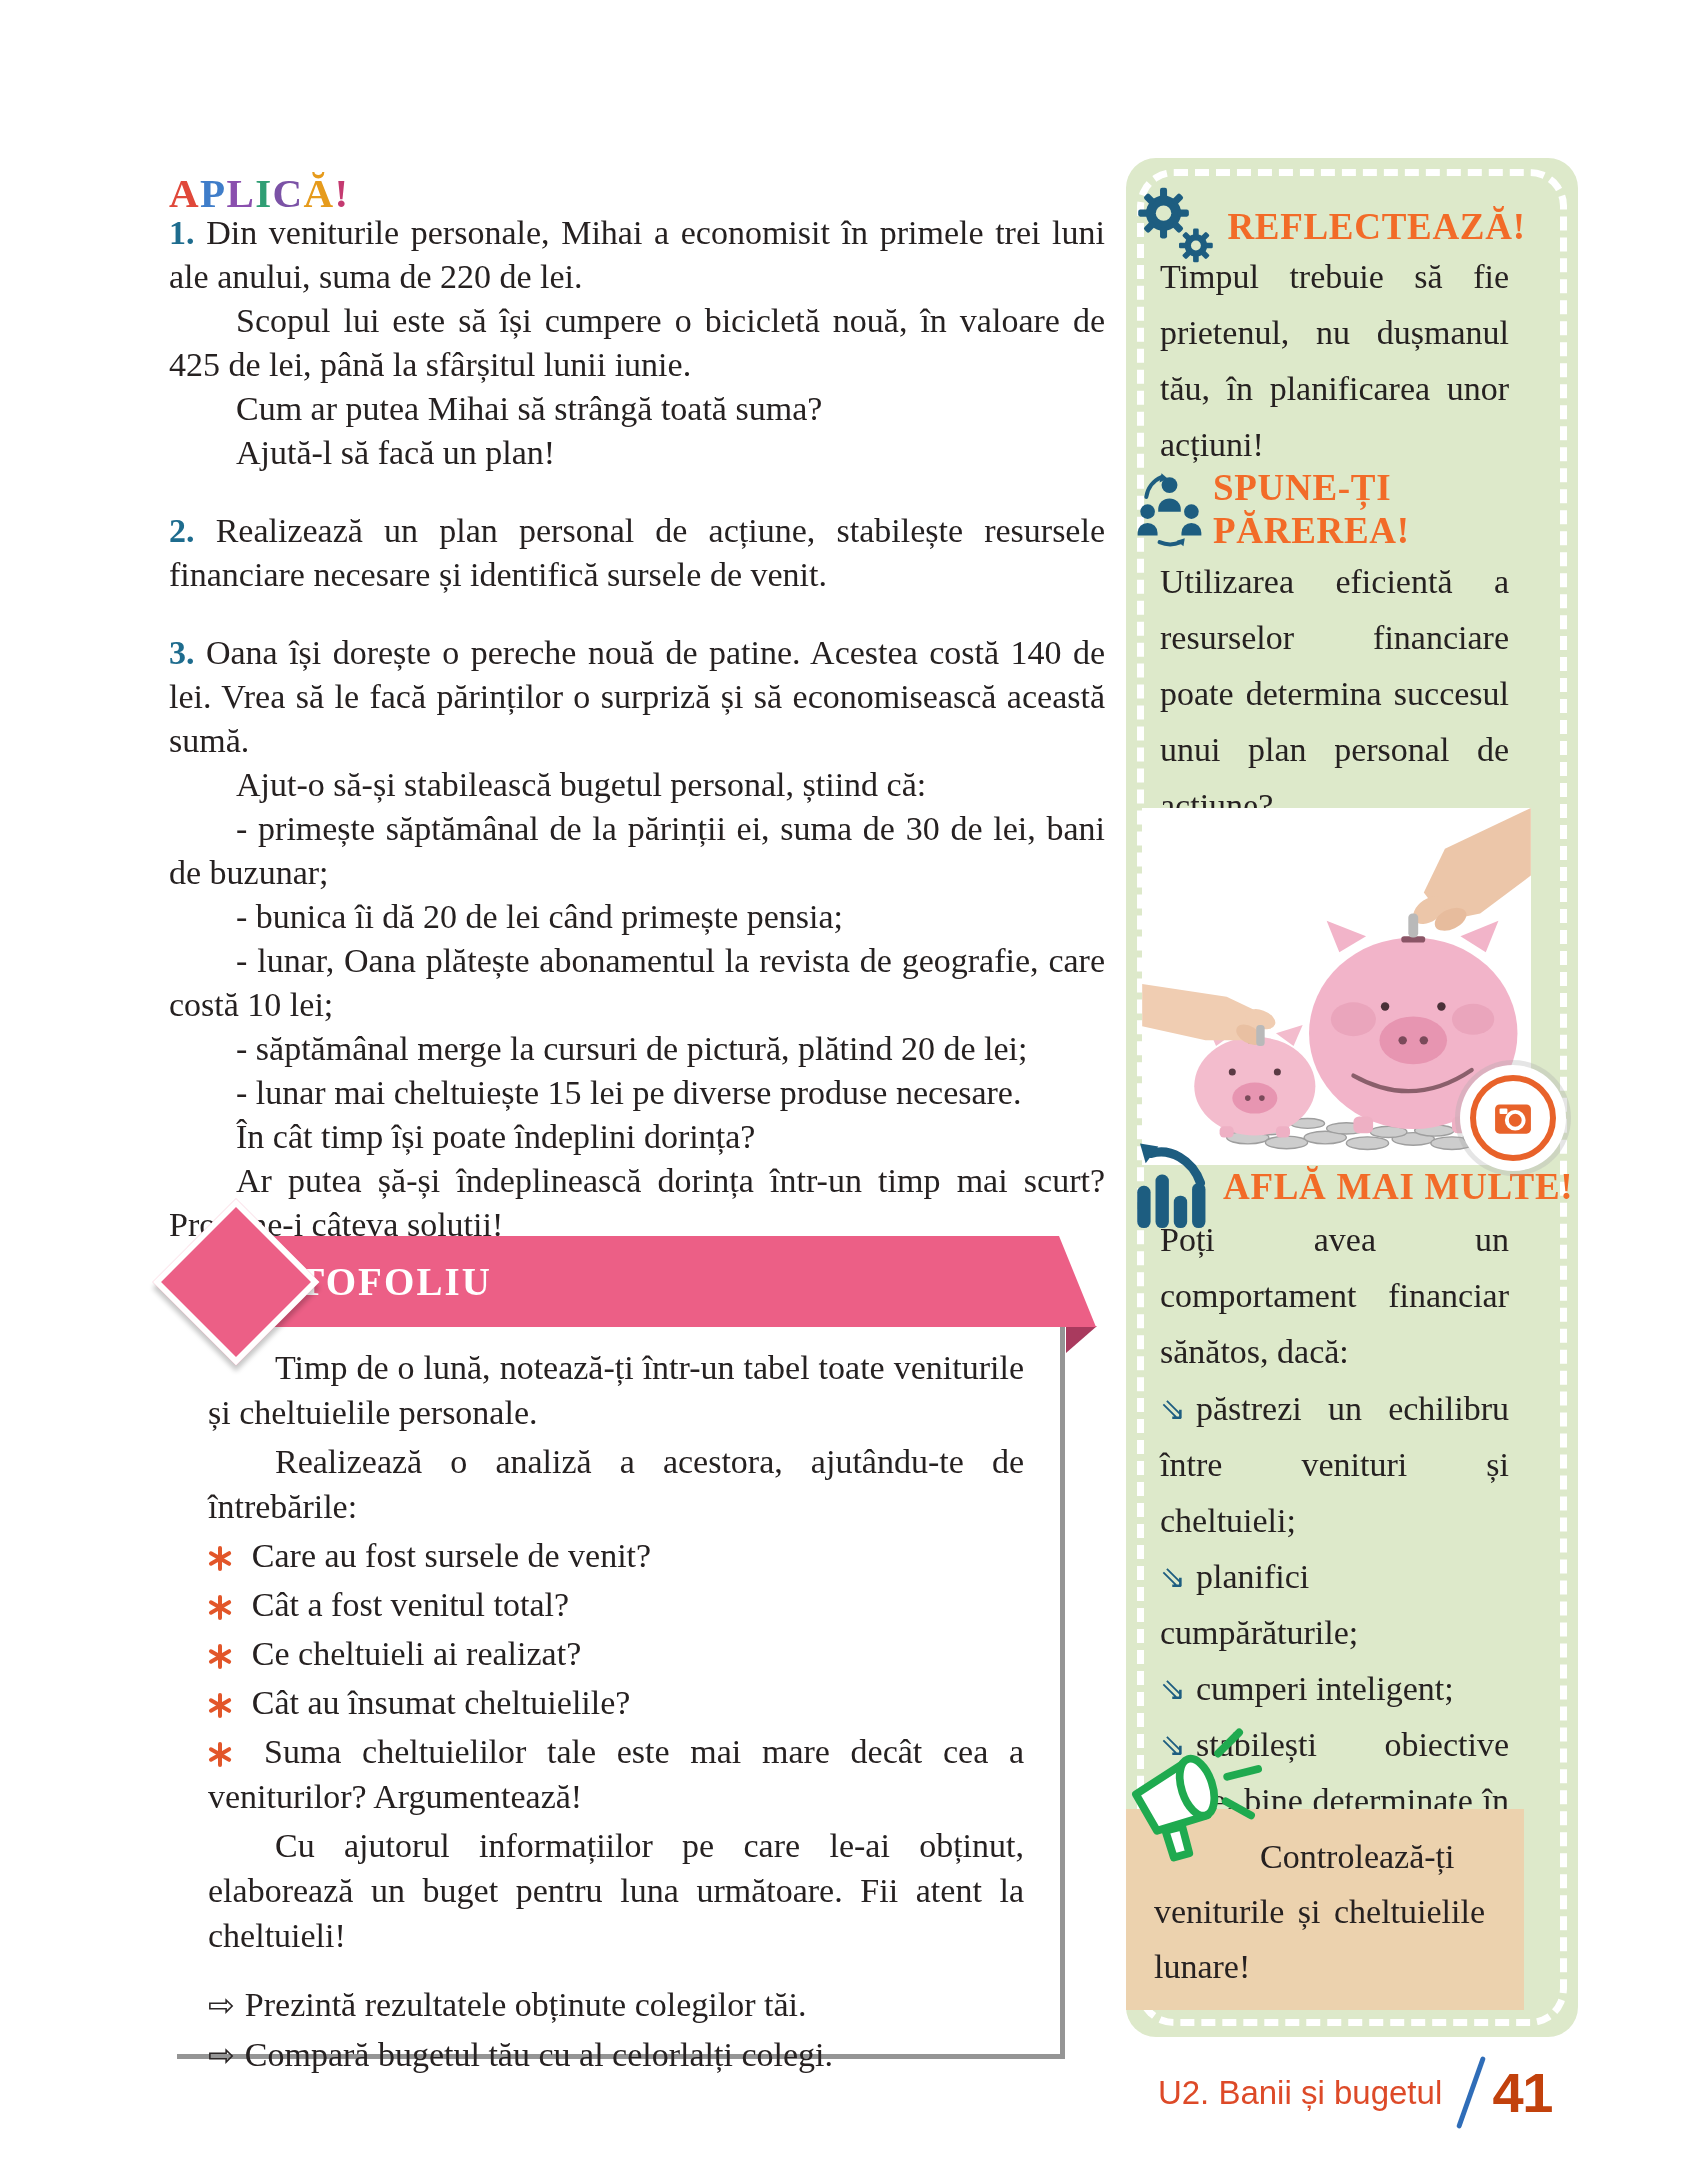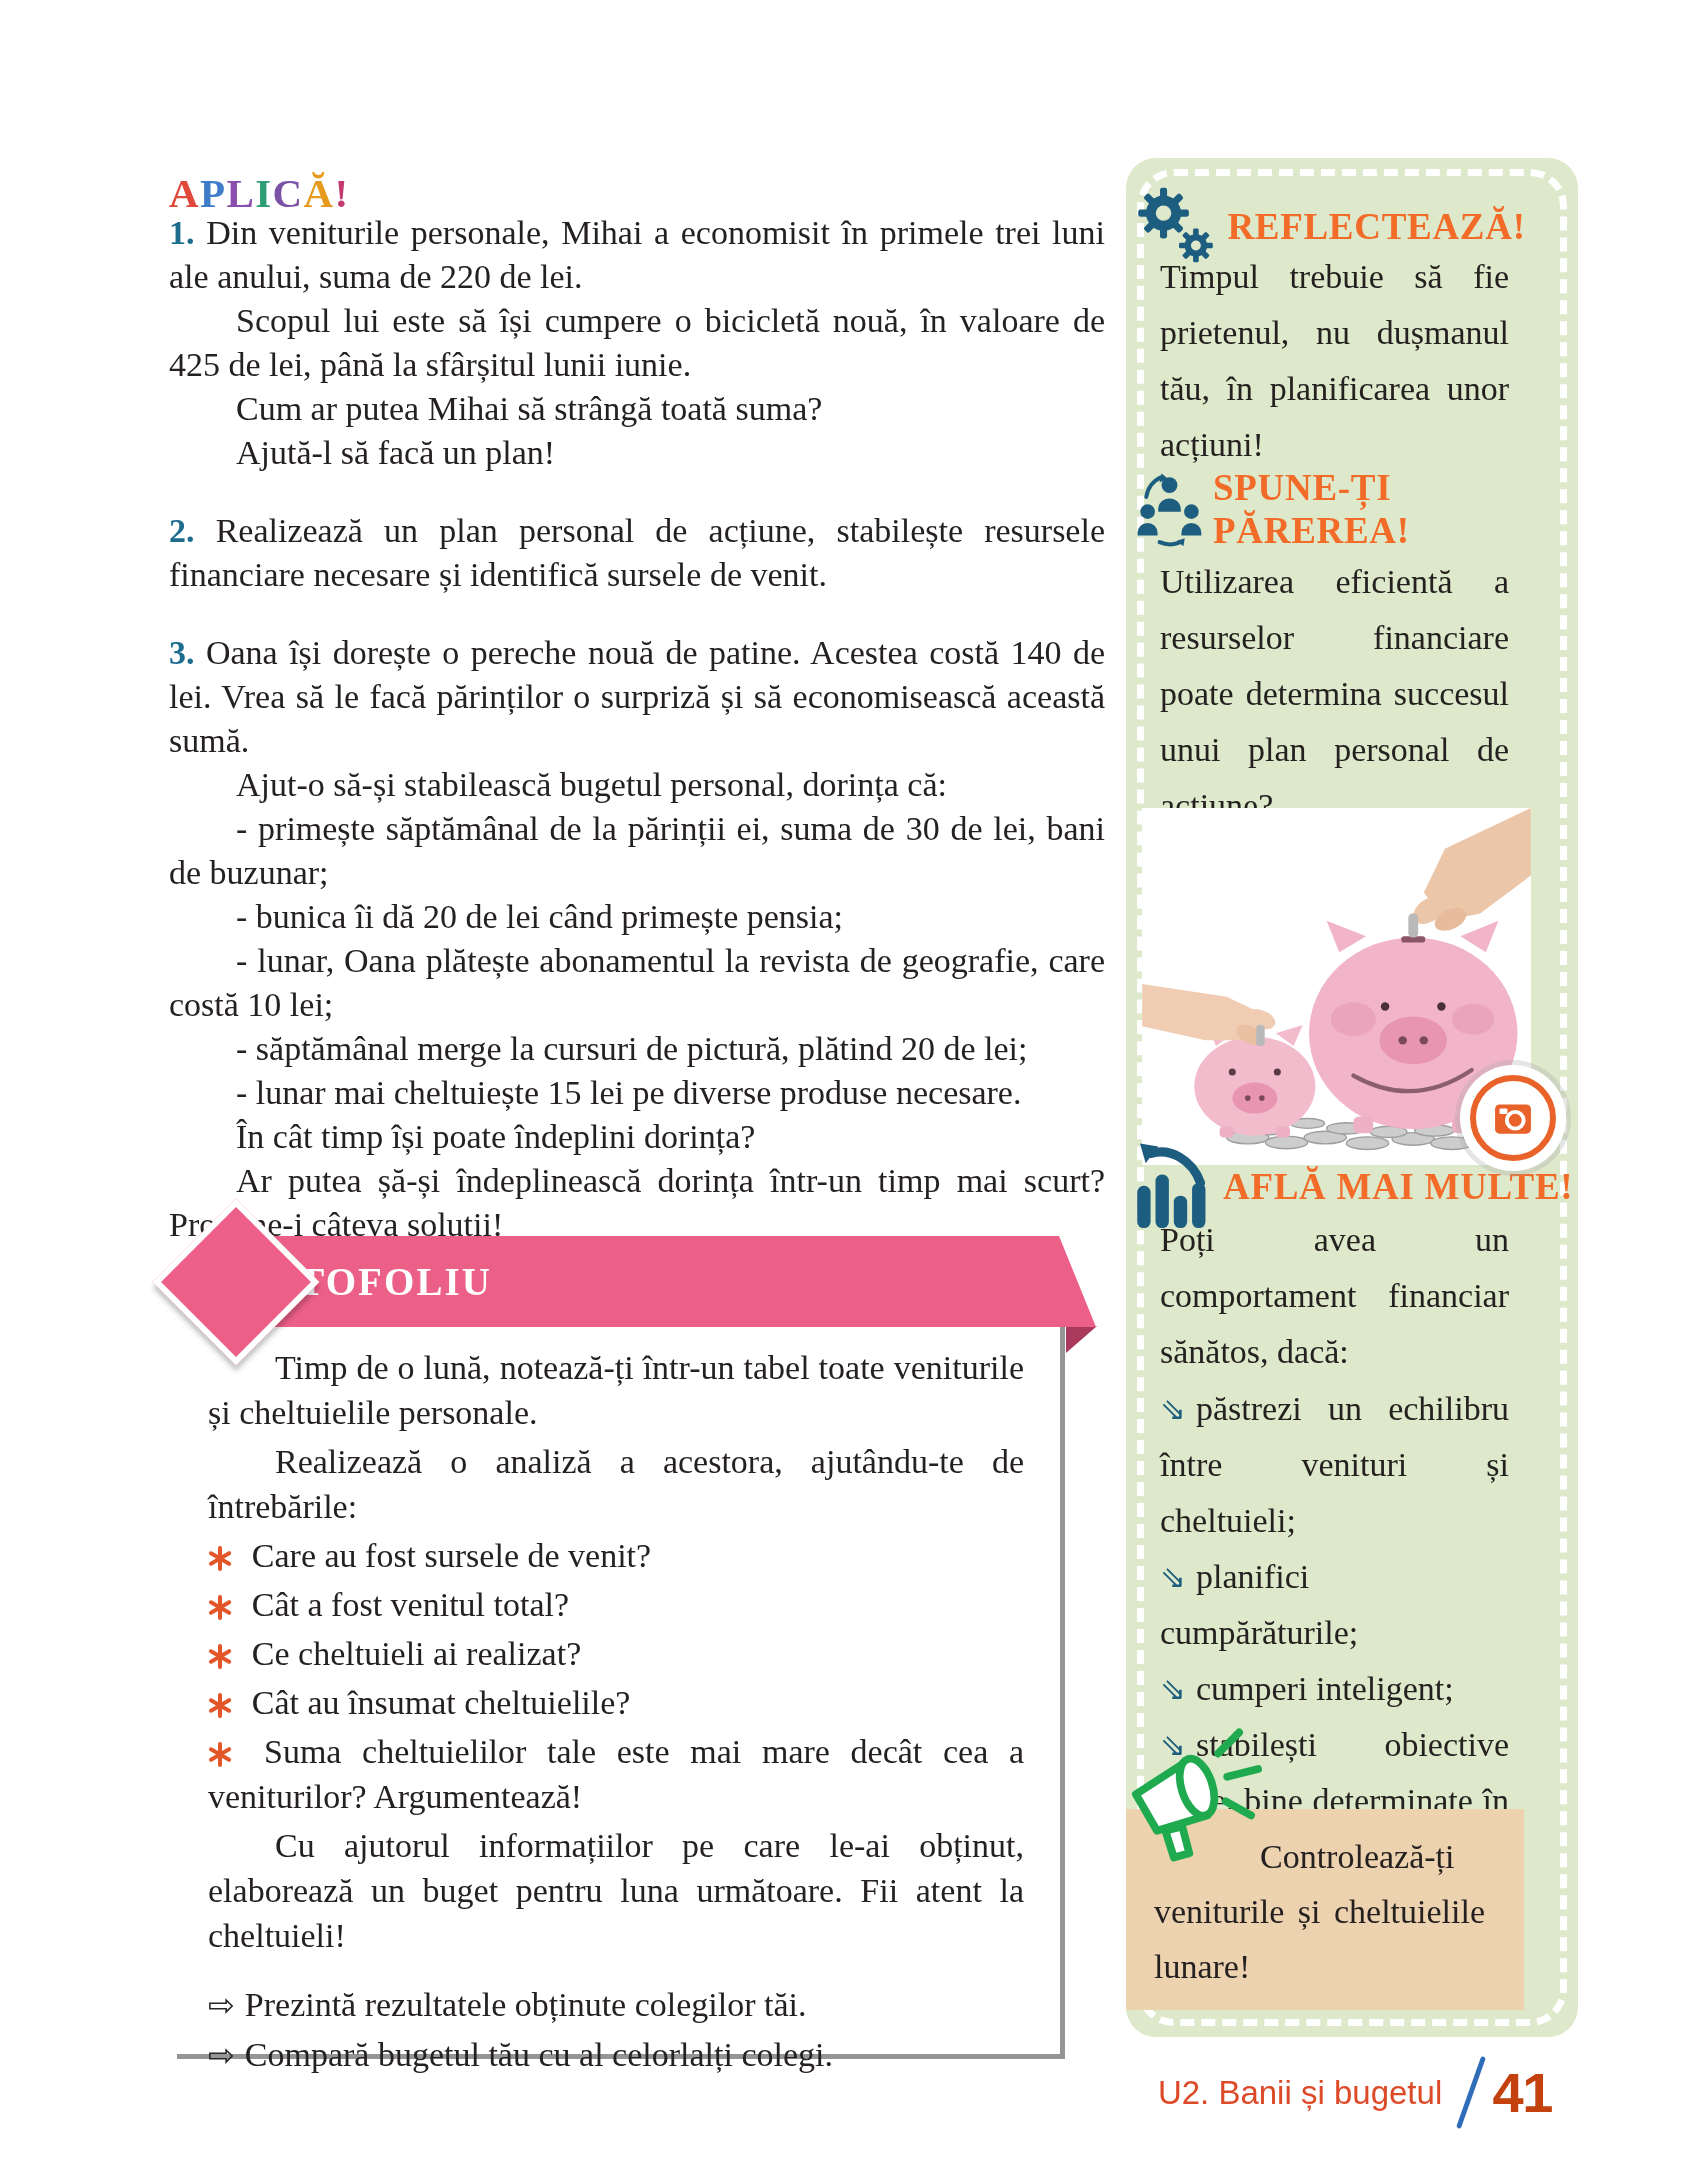--- a/index.html
+++ b/index.html
@@ -133,21 +133,21 @@
 
   <h1 class="main-heading" id="aplica-heading"><span style="color: rgb(224, 72, 58);">A</span><span style="color: rgb(63, 125, 201);">P</span><span style="color: rgb(138, 79, 174);">L</span><span style="color: rgb(47, 158, 116);">I</span><span style="color: rgb(123, 82, 166);">C</span><span style="color: rgb(230, 155, 28);">Ă</span><span style="color: rgb(196, 58, 112);">!</span></h1>
 
   <div id="main-paragraphs">
       <p class=""><span class="num">1. </span>Din veniturile personale, Mihai a economisit în primele trei luni ale anului, suma de 220 de lei.</p>
       <p class="indent">Scopul lui este să își cumpere o bicicletă nouă, în valoare de 425 de lei, până la sfârșitul lunii iunie.</p>
       <p class="indent">Cum ar putea Mihai să strângă toată suma?</p>
       <p class="indent">Ajută-l să facă un plan!</p>
       <p class=" gap"><span class="num">2. </span>Realizează un plan personal de acțiune, stabilește resursele financiare necesare și identifică sursele de venit.</p>
       <p class=" gap"><span class="num">3. </span>Oana își dorește o pereche nouă de patine. Acestea costă 140 de lei. Vrea să le facă părinților o surpriză și să economisească această sumă.</p>
-      <p class="indent">Ajut-o să-și stabilească bugetul personal, dorința că:</p>
+      <p class="indent">Ajut-o să-și stabilească bugetul personal, știind că:</p>
       <p class="indent">- primește săptămânal de la părinții ei, suma de 30 de lei, bani de buzunar;</p>
       <p class="indent">- bunica îi dă 20 de lei când primește pensia;</p>
       <p class="indent">- lunar, Oana plătește abonamentul la revista de geografie, care costă 10 lei;</p>
       <p class="indent">- săptămânal merge la cursuri de pictură, plătind 20 de lei;</p>
       <p class="indent">- lunar mai cheltuiește 15 lei pe diverse produse necesare.</p>
       <p class="indent">În cât timp își poate îndeplini dorința?</p>
       <p class="indent">Ar putea șă-și îndeplinească dorința într-un timp mai scurt? Propune-i câteva soluții!</p>
     </div>
 
   <div class="pbox">

